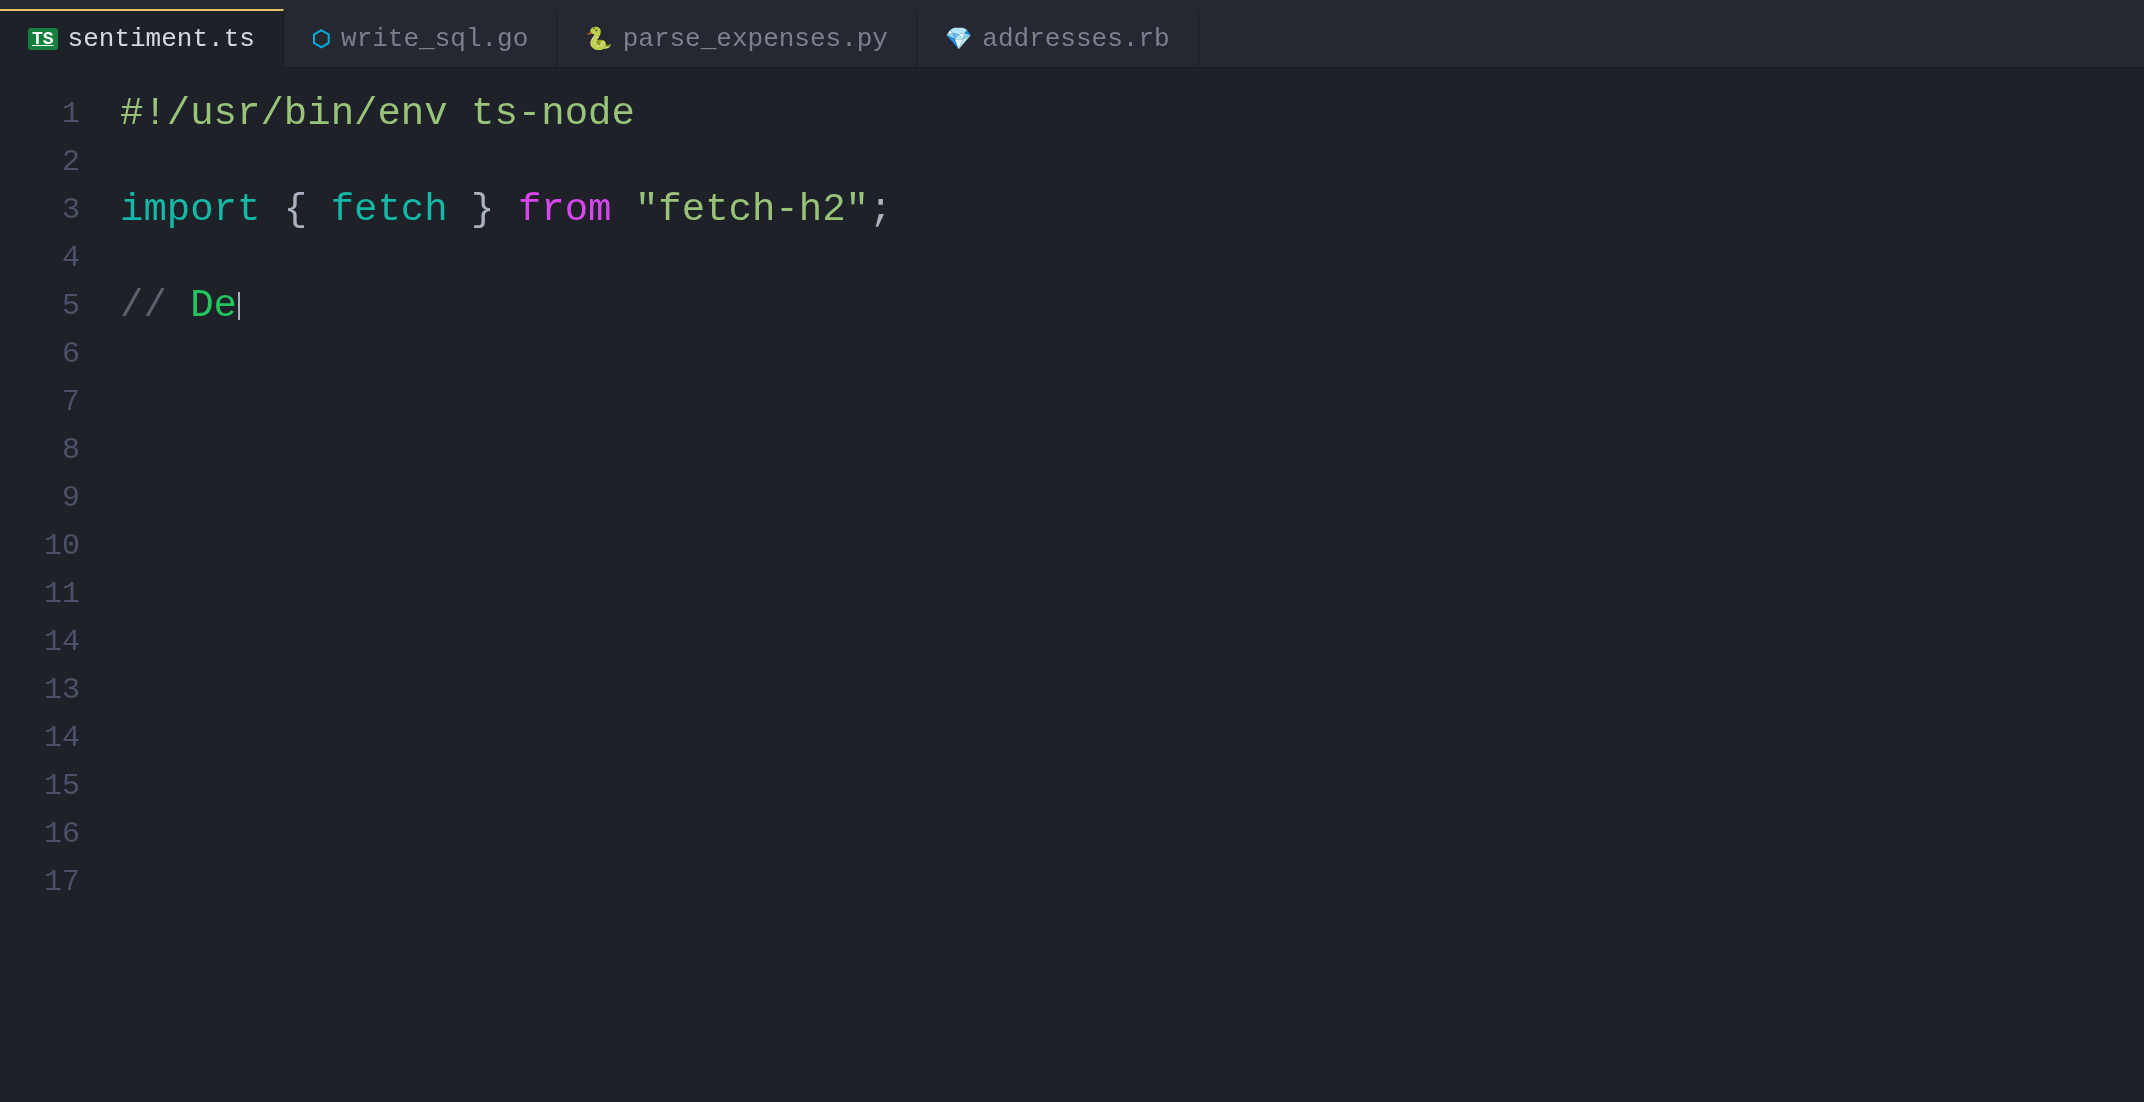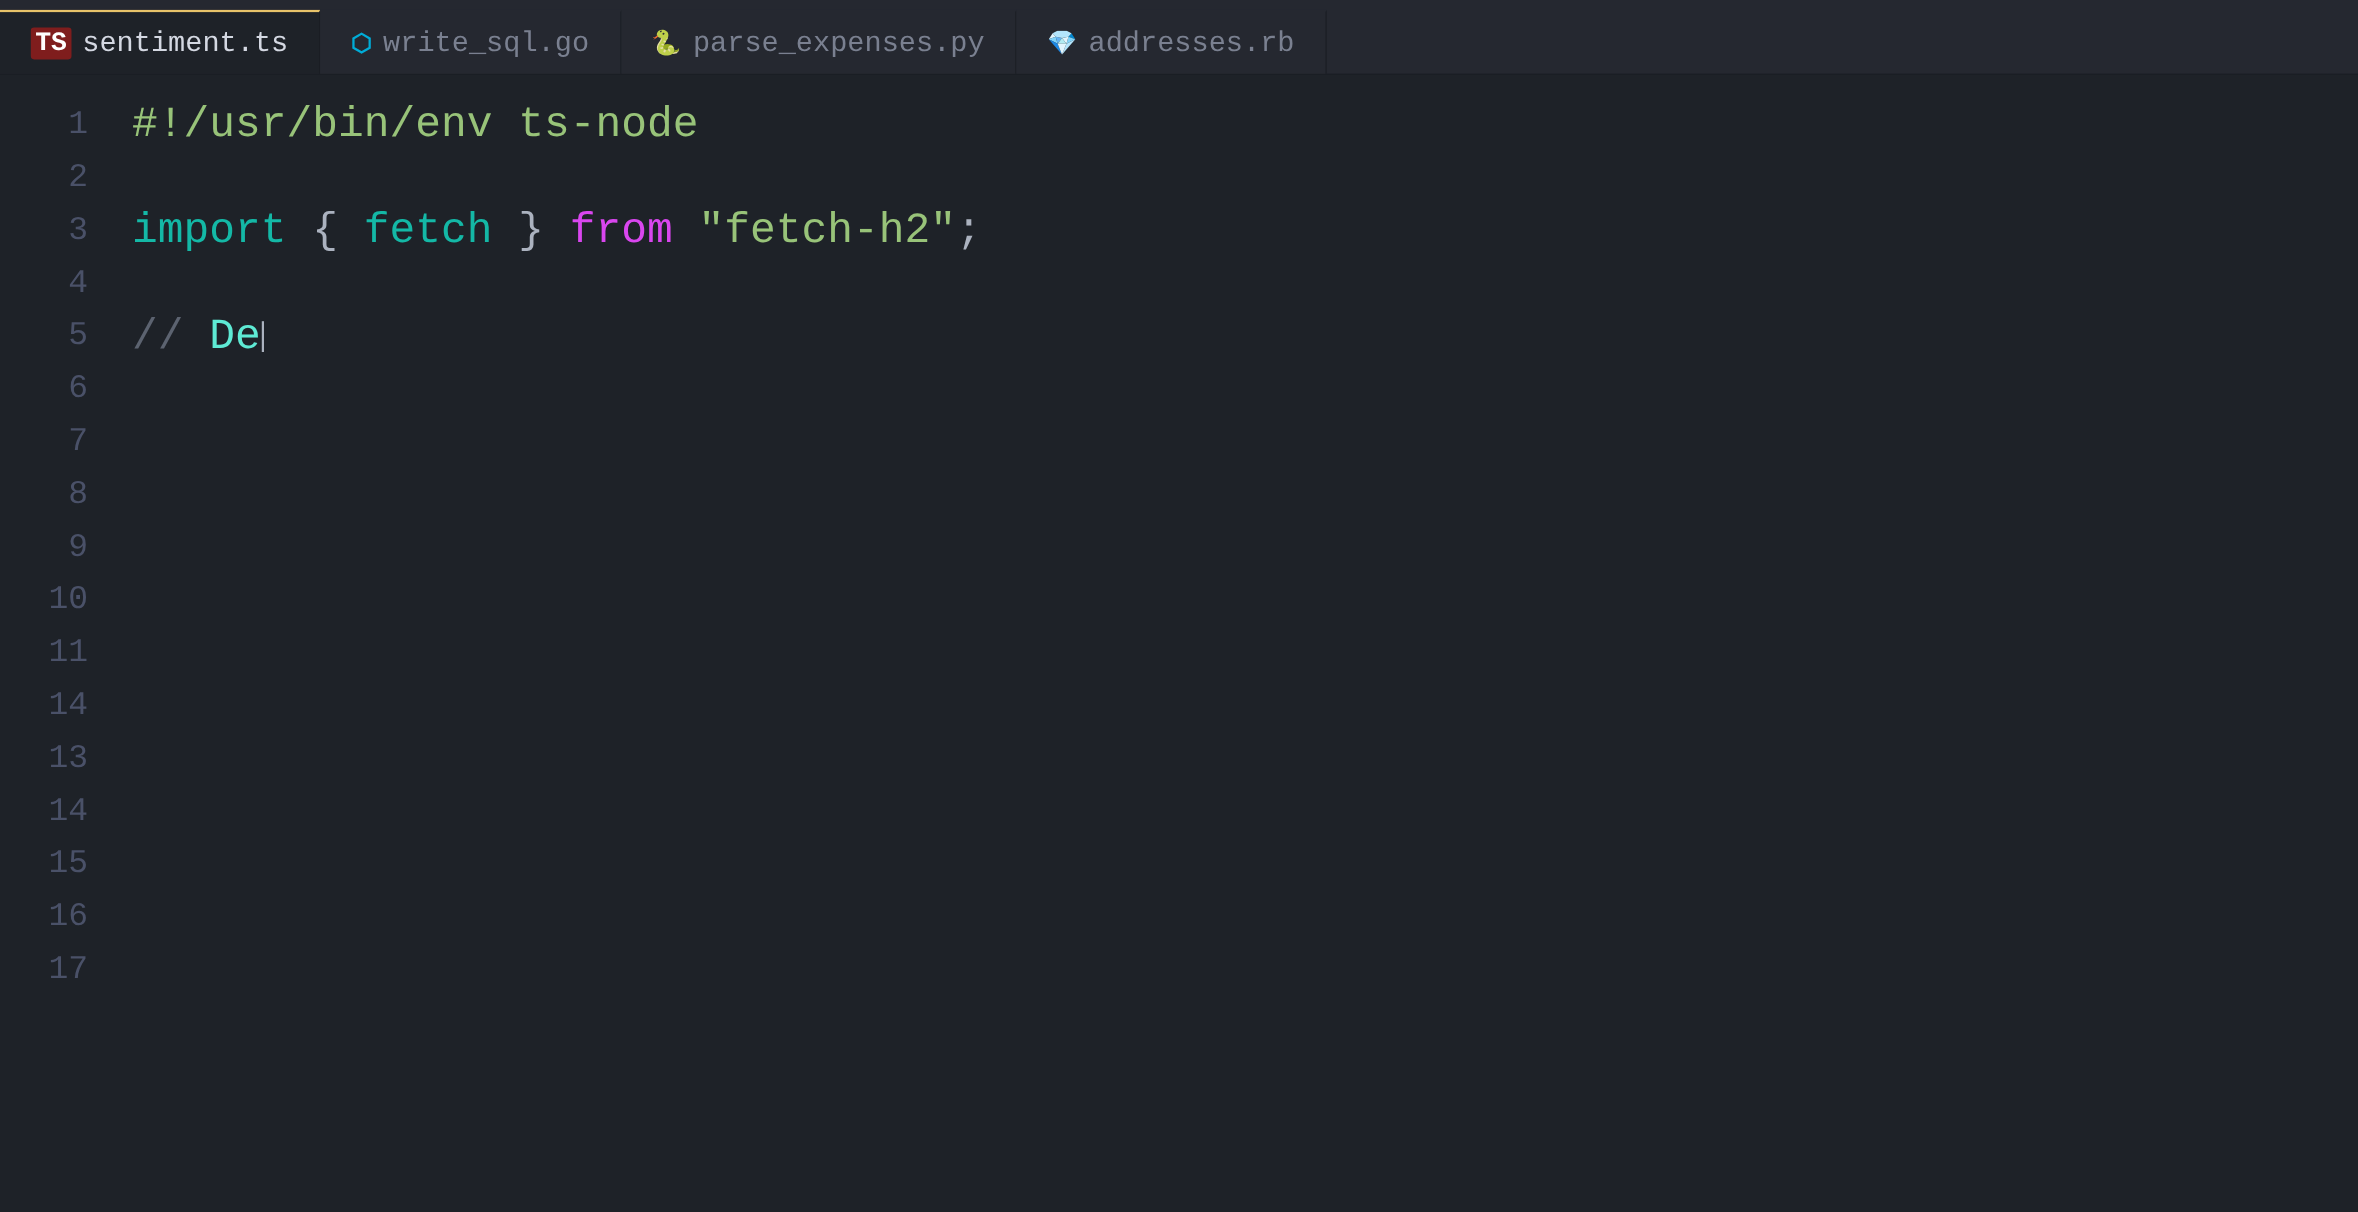--- a/index.html
+++ b/index.html
@@ -57,26 +57,27 @@
       border-right: 1px solid #1a1d23;
     }
 
     .tab-icon {
       font-size: 22px;
       font-weight: bold;
     }
 
     .tab-icon-ts {
       color: #3178c6;
-      background-color: #7f1d1d;
+      background-color: #15803d;
       color: white;
       padding: 1px 4px;
       border-radius: 3px;
-      font-size: 24px;
+      font-size: 18px;
       font-weight: bold;
+      text-decoration: underline;
     }
 
     .tab-icon-go {
       color: #00acd7;
       font-size: 22px;
     }
 
     .tab-icon-py {
       color: #4b8bbe;
       font-size: 22px;
@@ -153,21 +154,21 @@
 
     .token-string {
       color: #98c379; 
     }
 
     .token-comment {
       color: #5c6370; 
     }
 
     .token-comment-text {
-      color: #5eead4;
+      color: #22c55e;
     }
 
     .cursor {
       display: inline-block;
       width: 2px;
       height: 28px;
       background-color: #abb2bf;
       vertical-align: middle;
       margin-left: 1px;
     }

